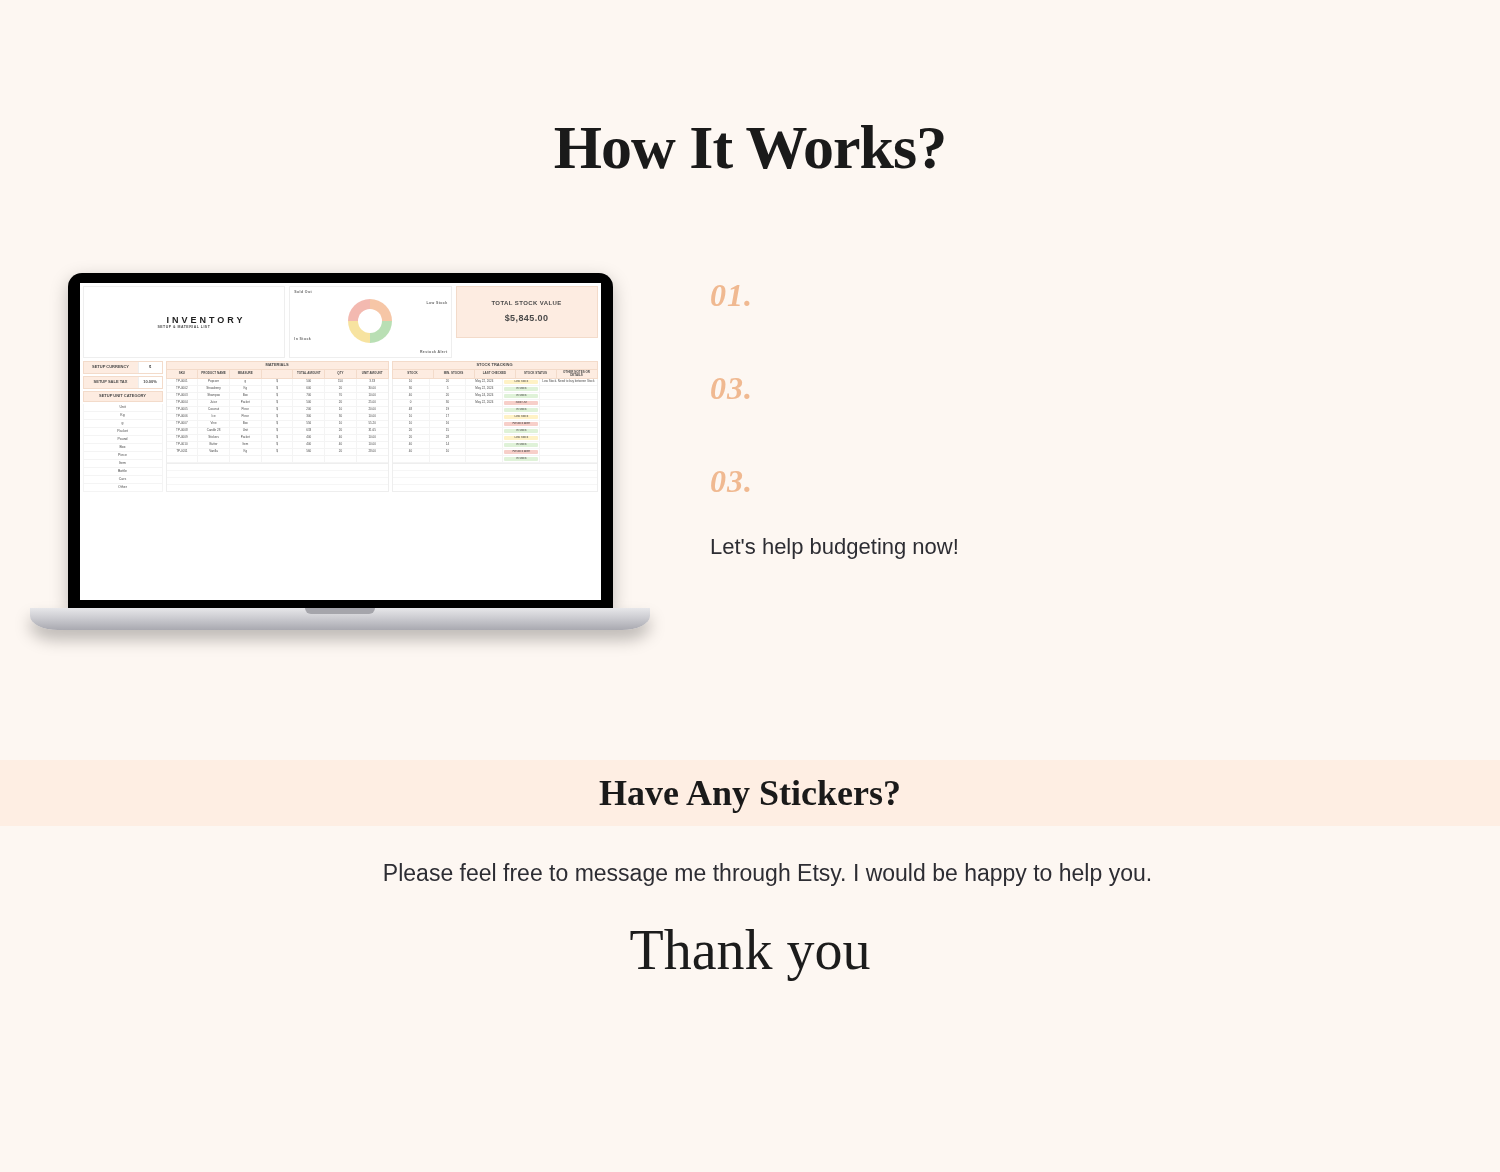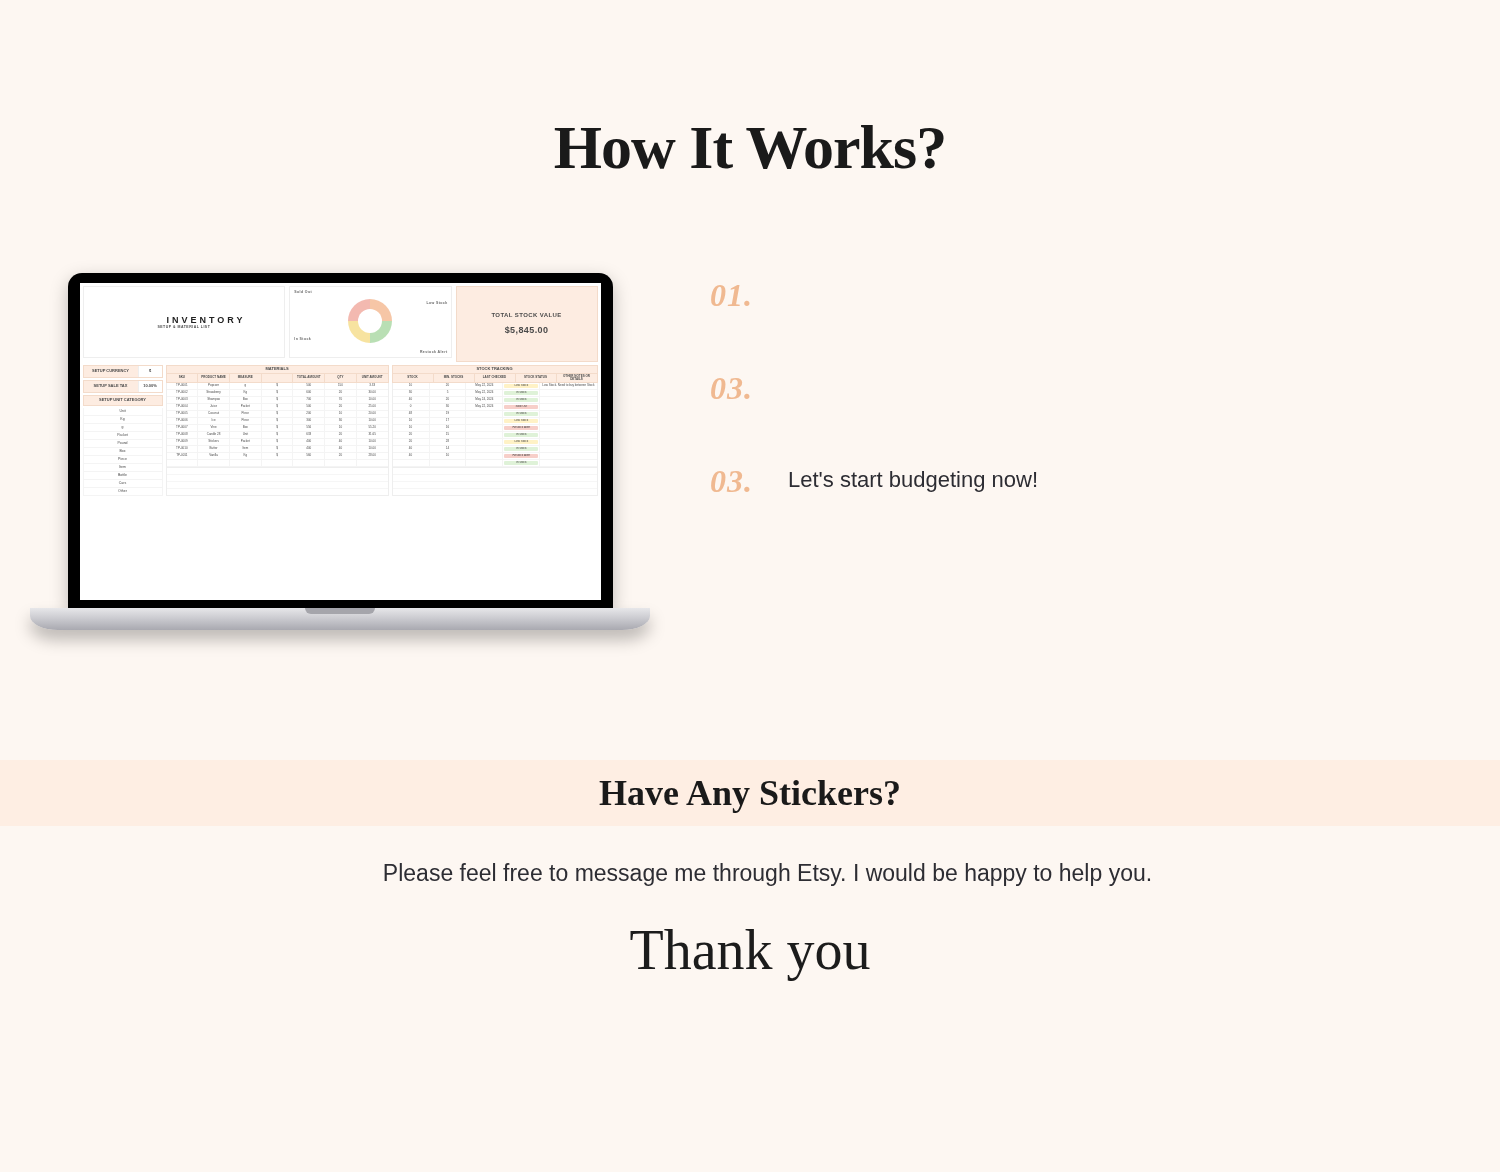--- a/index.html
+++ b/index.html
@@ -87,21 +87,21 @@
     align-items:center;
     justify-content:center;
     text-align:center;
     font-weight:600;
     letter-spacing:.4px;
   }
   .ss-inventory{ width:40%; height:72px; background:#fff; border:1px solid #eee;}
   .ss-inventory .t1{font-size:9px; letter-spacing:3px; font-weight:700; color:#222;margin-left:44px;}
   .ss-inventory .t2{font-size:3.5px; letter-spacing:.5px;}
   .ss-chart{ width:32%; height:72px; background:#fff; border:1px solid #eee; position:relative;}
-  .ss-total{ width:28%; height:76px;}
+  .ss-total{ width:28%; height:52px;}
   .ss-total .l1{font-size:6px;}
   .ss-total .l2{font-size:9px; font-weight:700; margin-top:6px;}
 
   .donut{
     width:44px;height:44px;border-radius:50%;
     background: conic-gradient(#f6c6a6 0 25%, #b9dfb4 25% 50%, #f7e3a0 50% 75%, #f3b9b0 75% 100%);
     position:absolute; top:12px; left:50%; transform:translateX(-50%);
   }
   .donut::after{content:"";position:absolute;inset:10px;background:#fff;border-radius:50%;}
   .chart-lbl{position:absolute;font-size:3.5px;color:#666;}
@@ -133,22 +133,23 @@
   .st-re{background:#f7cfc9;}
   .ss-filler{flex:1;background:repeating-linear-gradient(#fff 0 6px,#f6f6f6 6px 7px);border:1px solid #eee;border-top:none;}
 
   
   .steps {
     flex: 1;
     padding-top: 4px;
   }
   .step {
     display: flex;
-    gap: 22px;
+    gap: 30px;
     margin-bottom: 56px;
+    flex-direction: column;
   }
   .step-num {
     font-family: Georgia, serif;
     font-style: italic;
     font-weight: 700;
     font-size: 32px;
     color: #f0b991;
     width: 56px;
     flex-shrink:0;
     letter-spacing:1px;
@@ -499,21 +500,21 @@
 
   <div class="steps" id="steps">
       <div class="step">
         <div class="step-num">01.</div>
       </div>
       <div class="step">
         <div class="step-num">03.</div>
       </div>
       <div class="step">
         <div class="step-num">03.</div>
-        <div class="step-body">Let's start budgeting now!</div>
+        <div class="step-body">Let's help budgeting now!</div>
       </div>
     </div>
 </div>
 
 <div class="questions-bar">
   <h2>Have Any Stickers?</h2>
 </div>
 
 <p class="footer-msg">Please feel free to message me through Etsy. I would be happy to help you.</p>
 

